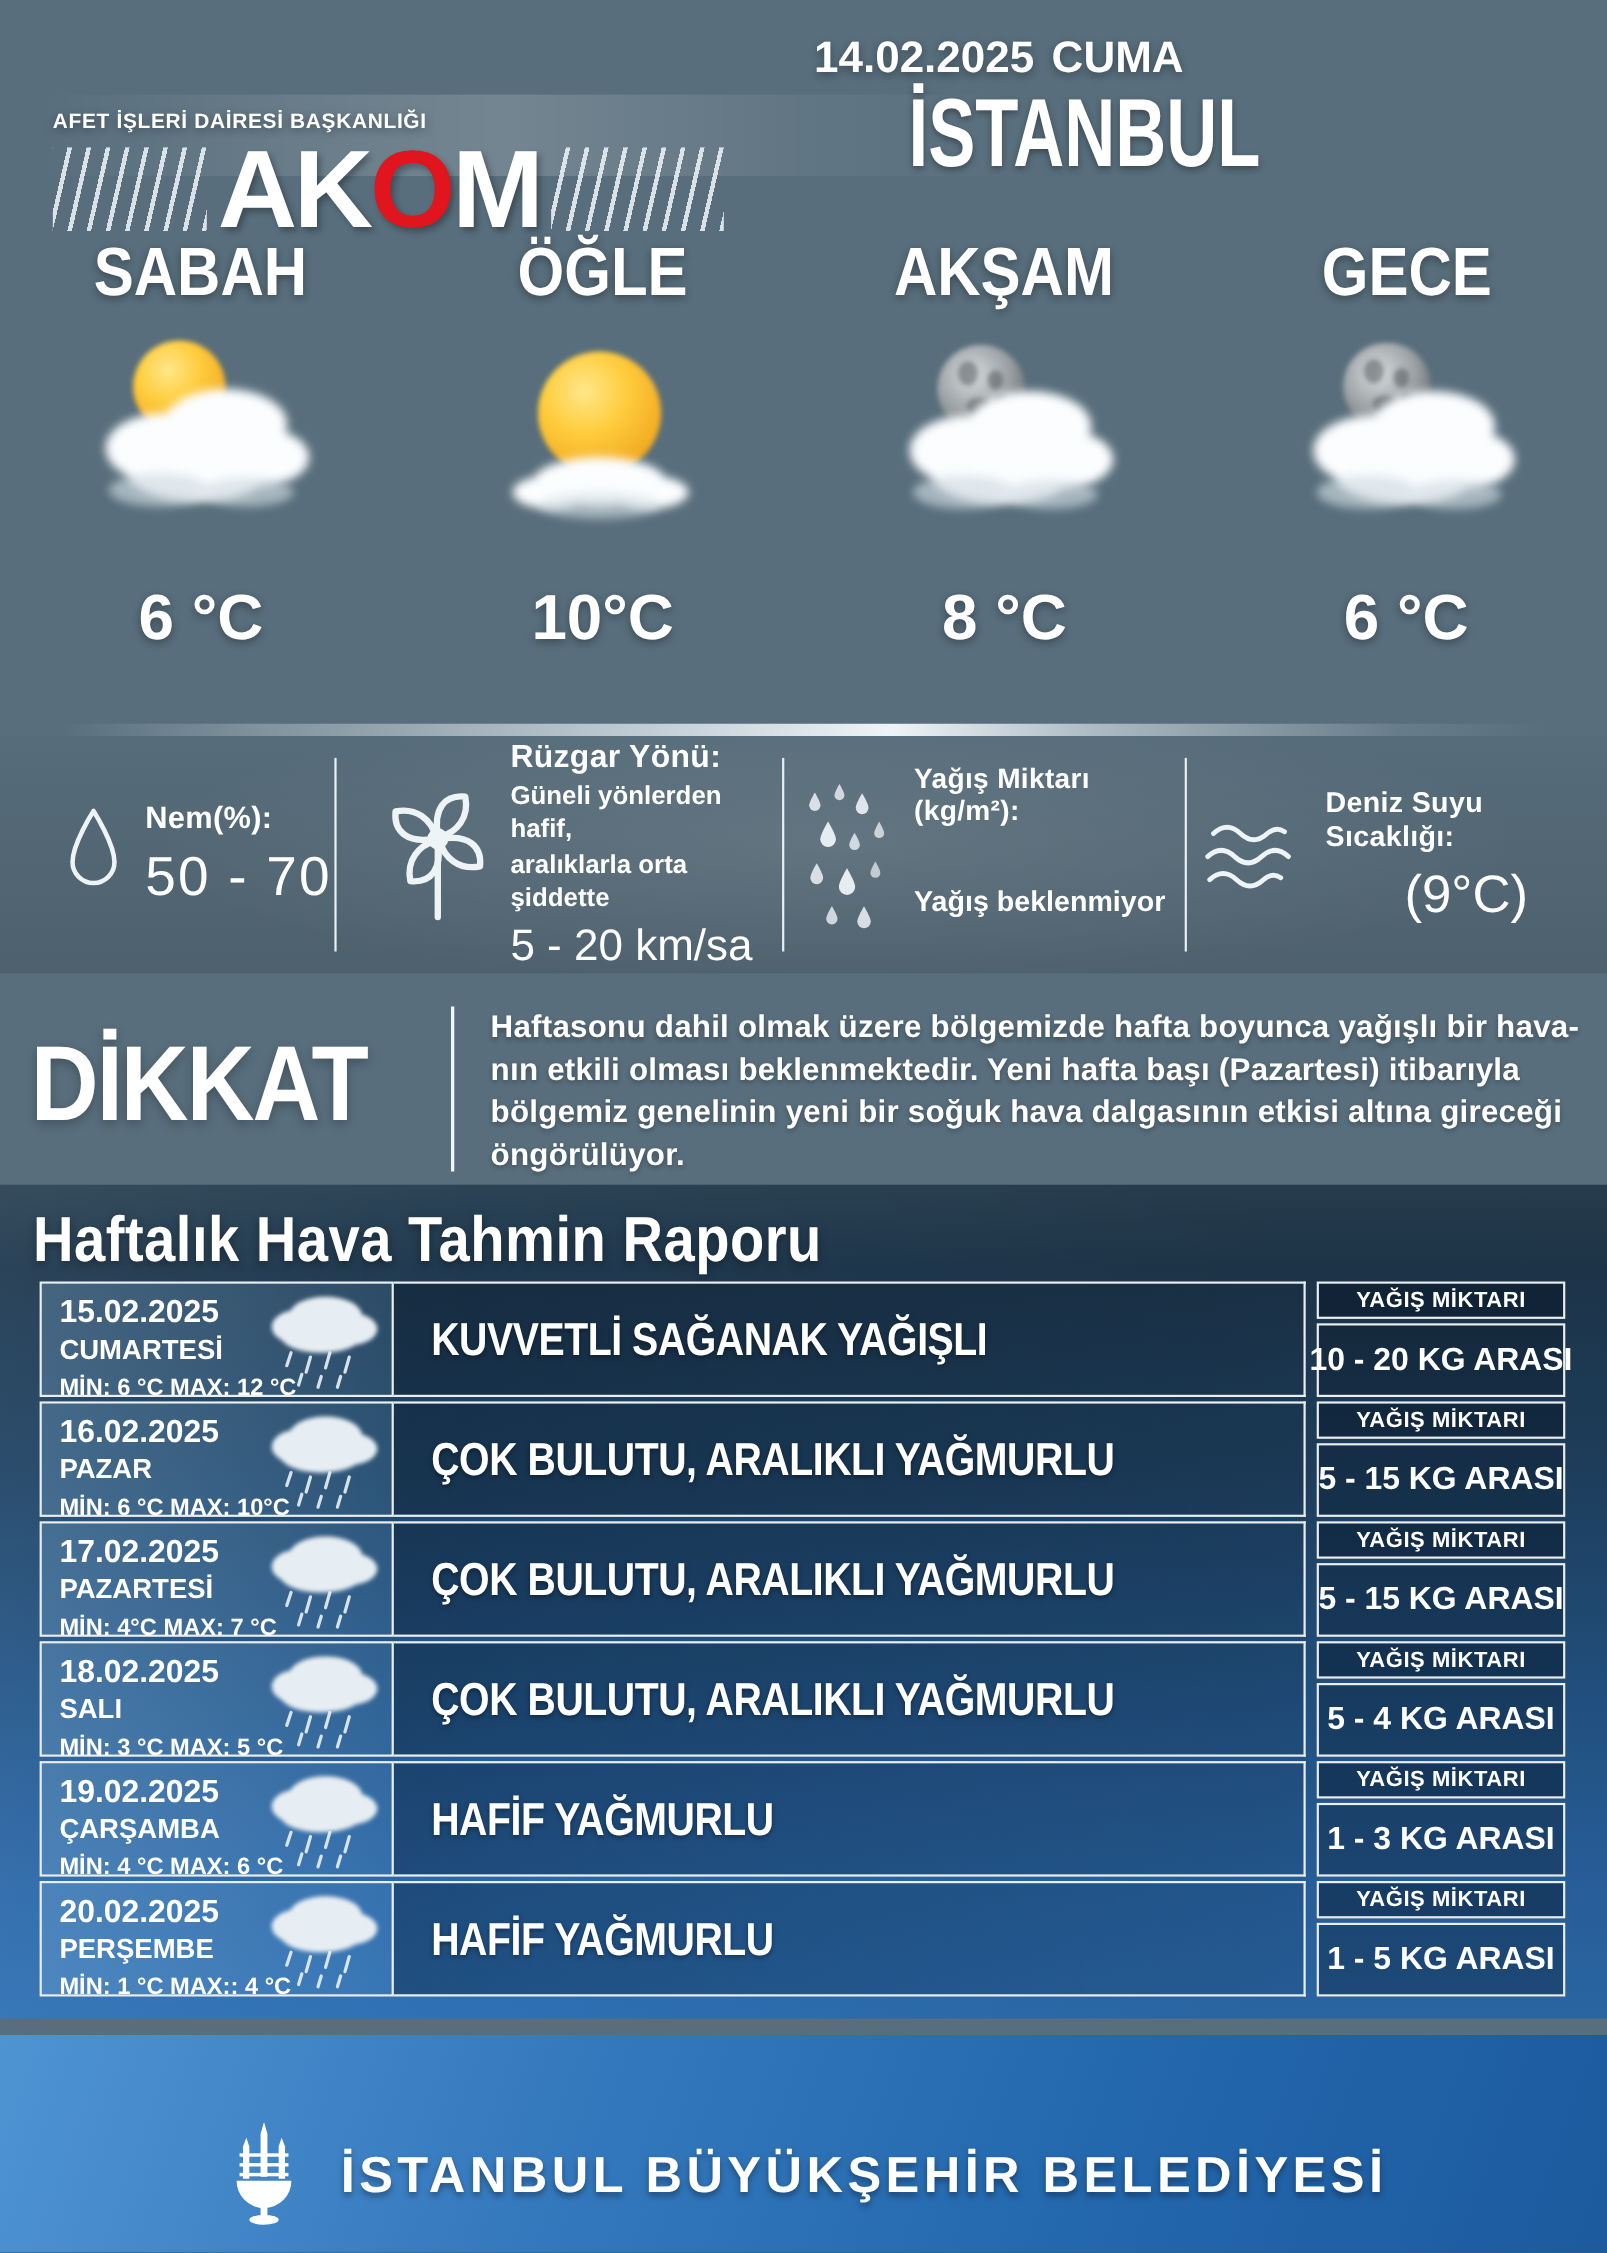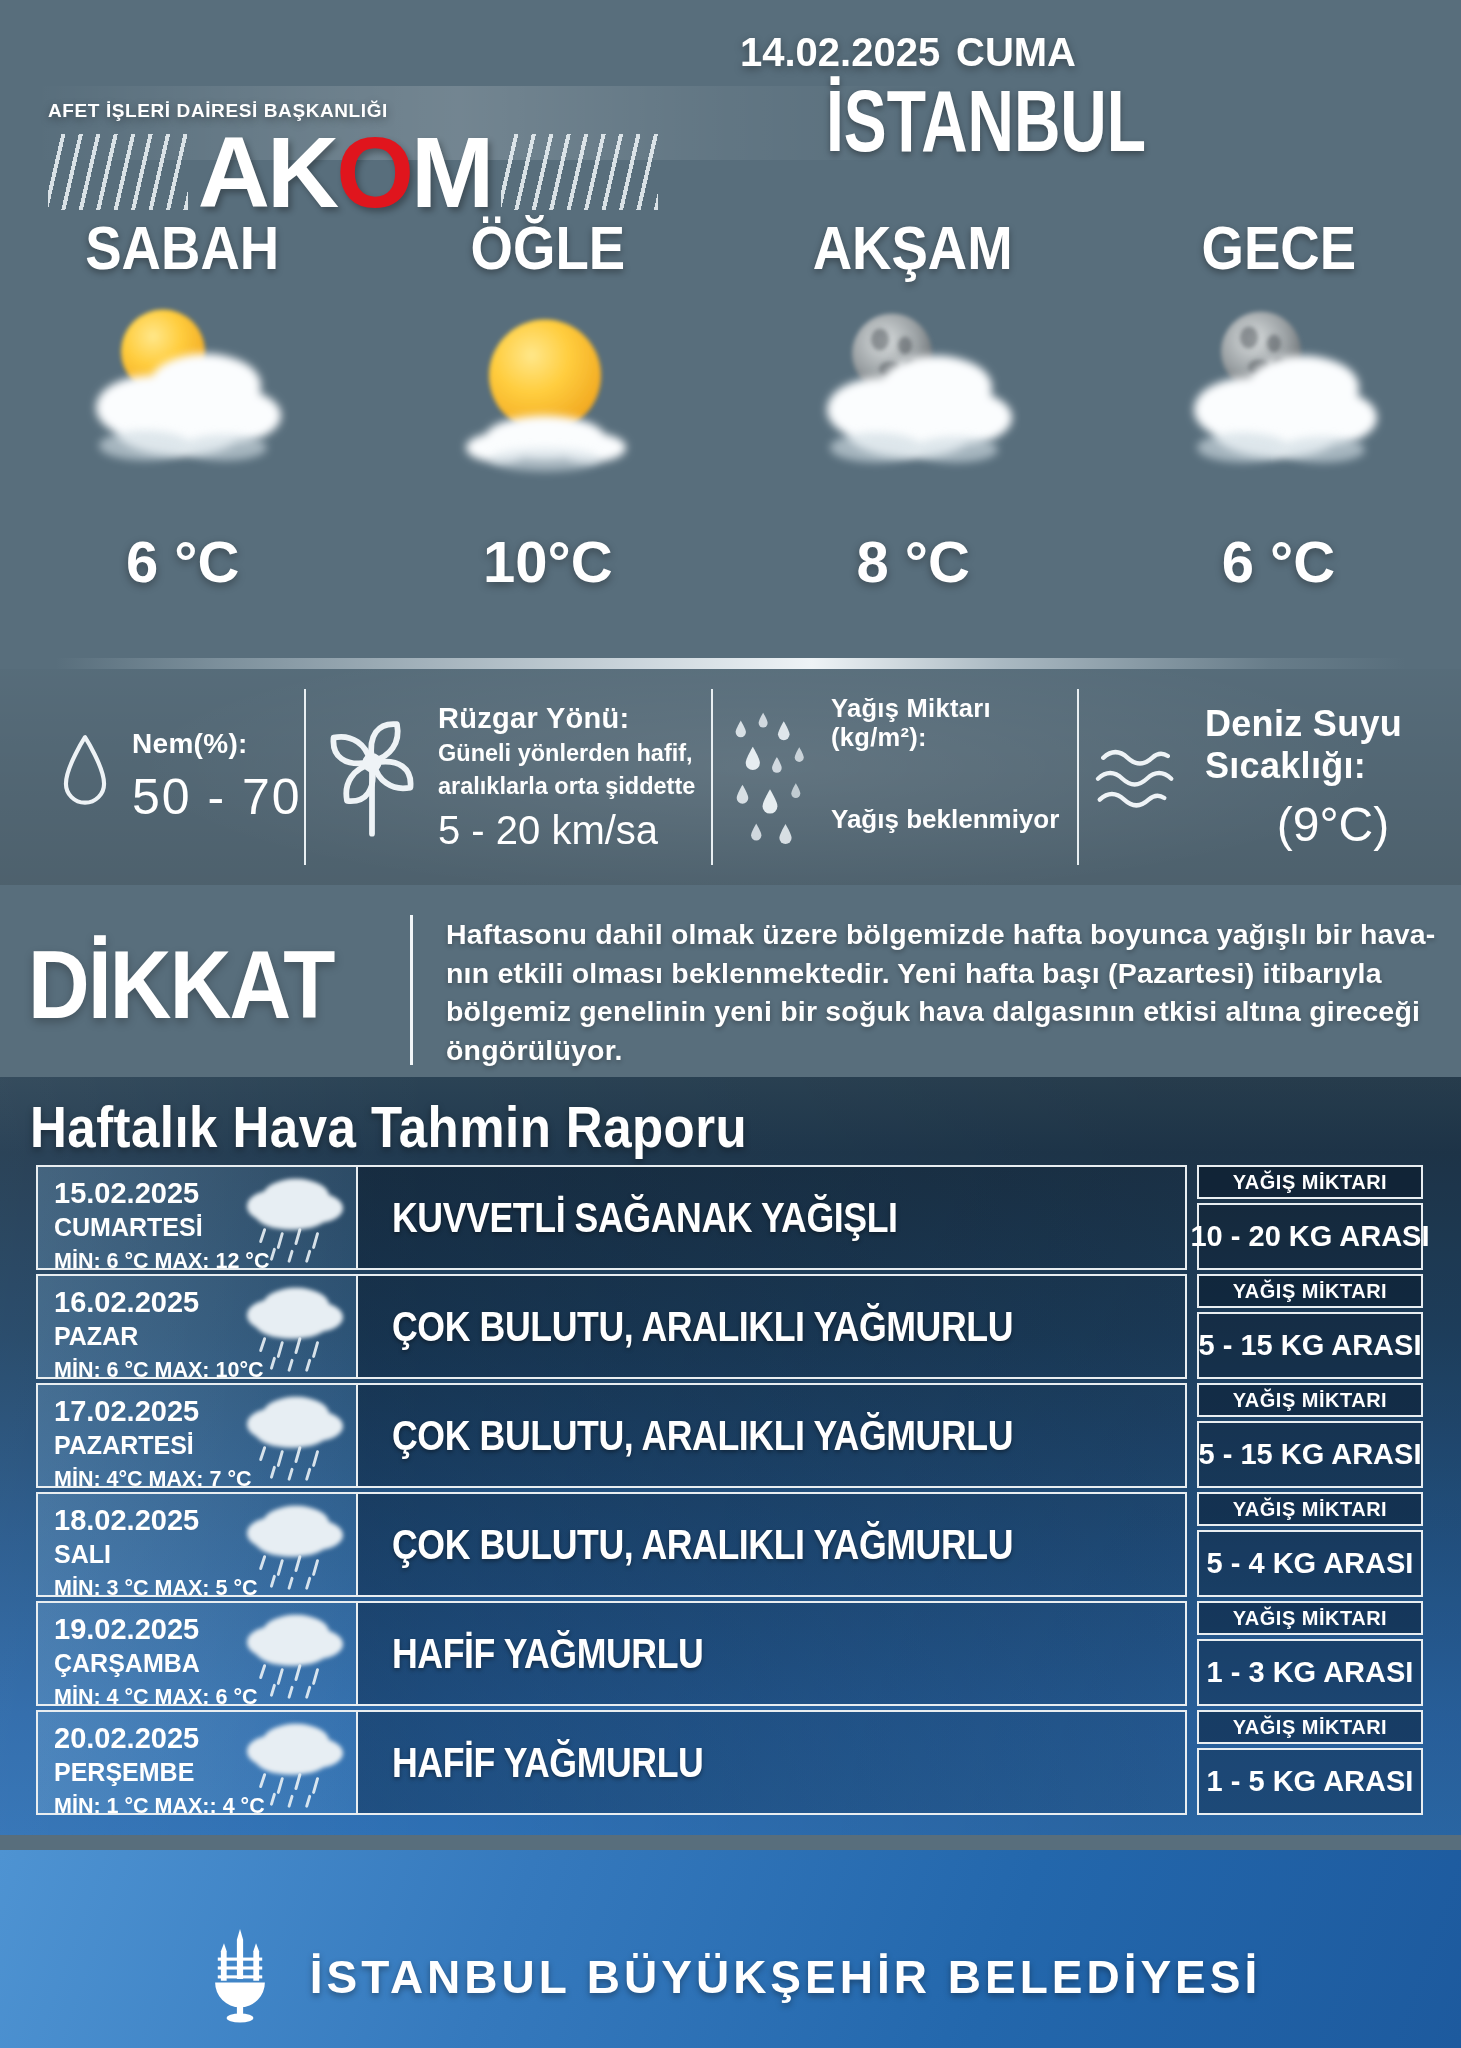--- a/index.html
+++ b/index.html
@@ -44,33 +44,33 @@
   
   .shelf{position:absolute;top:658px;left:55px;right:55px;height:11px;border-radius:3px;
     background:linear-gradient(90deg,transparent 0%,rgba(190,205,213,.35) 12%,rgba(226,234,239,.85) 44%,#eef3f6 56%,rgba(205,217,224,.7) 70%,rgba(150,168,178,.25) 90%,transparent);}
 
   
   .metrics{position:absolute;top:669px;left:0;width:100%;height:216px;display:flex;align-items:center;
     background:radial-gradient(60% 85% at 52% 45%, rgba(255,255,255,.09), transparent 72%),
                linear-gradient(180deg, rgba(0,0,0,.02), rgba(0,0,0,.12));}
   .metric{height:176px;display:flex;align-items:center;box-sizing:border-box;}
   .metric.m1{width:304px;padding-left:56px;}
-  .metric.m2{width:407px;padding-left:18px;border-left:2px solid #e9eff2;}
+  .metric.m2{width:407px;padding-left:44px;border-left:2px solid #e9eff2;}
   .metric.m3{width:366px;padding-left:14px;border-left:2px solid #e9eff2;}
   .metric.m4{flex:1;padding-left:12px;border-left:2px solid #e9eff2;}
   .m-icon{flex:none;}
   .m-col{margin-left:18px;}
   .m-title{font-size:28px;font-weight:bold;letter-spacing:.3px;}
   .m1 .m-value{font-size:50px;font-weight:normal;letter-spacing:2px;margin-top:8px;}
   .m2 .m-title{font-size:29px;}
   .m2 .m-sub{font-size:23.5px;font-weight:bold;line-height:30px;margin-top:3px;}
   .m2 .m-value{font-size:40px;font-weight:normal;margin-top:7px;}
   .m3 .m-title{font-size:25.5px;margin-top:-26px;}
   .m3 .m-value{font-size:26px;font-weight:bold;margin-top:52px;}
-  .m4 .m-title{font-size:36px;}
+  .m4 .m-title{font-size:26px;}
   .m4 .m-value{font-size:48px;font-weight:normal;margin-top:10px;text-align:center;}
 
   
   .warning{position:absolute;top:885px;left:0;width:100%;height:183px;
     background:linear-gradient(180deg, rgba(255,255,255,.16), rgba(255,255,255,0) 26%, rgba(0,0,0,.14) 86%),
       linear-gradient(93deg,#49macro5f6a 0%,#4a5f6a 0%,#5f747f 16%,#8d9ba4 36%,#c2ccd2 54%,#d0d8dc 64%,#9aa9b1 78%,#5d727d 92%,#475c67 100%);}
   .dikkat{position:absolute;left:28px;top:44px;font-size:97px;font-weight:bold;letter-spacing:-2px;
     transform:scaleX(.88);transform-origin:0 50%;text-shadow:0 4px 10px rgba(0,0,0,.25);}
   .w-line{position:absolute;left:410px;top:30px;height:150px;width:3px;background:#f2f6f8;}
   .w-text{position:absolute;left:446px;top:30px;right:14px;font-size:28.5px;font-weight:bold;

